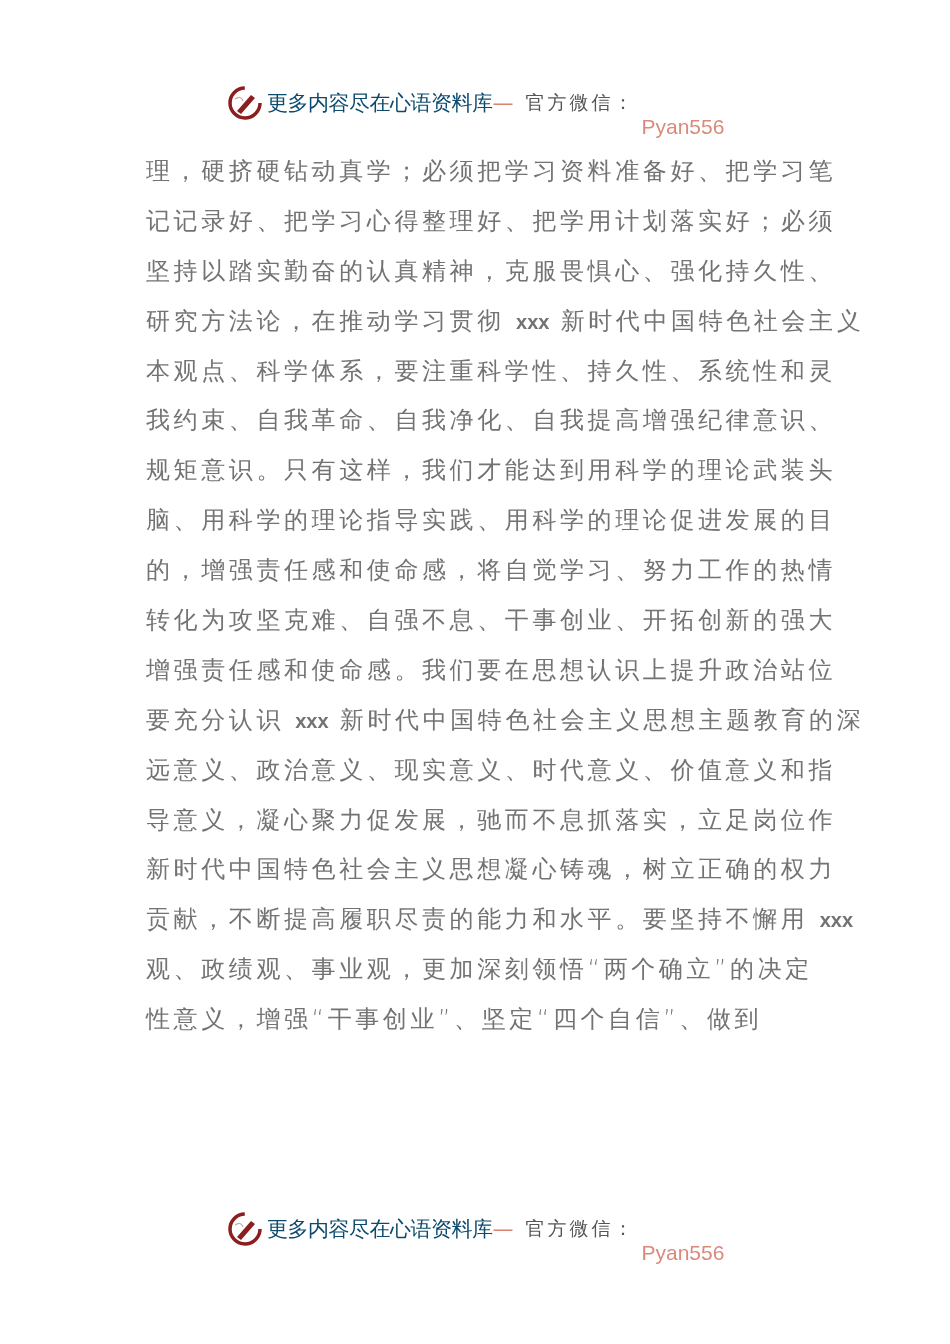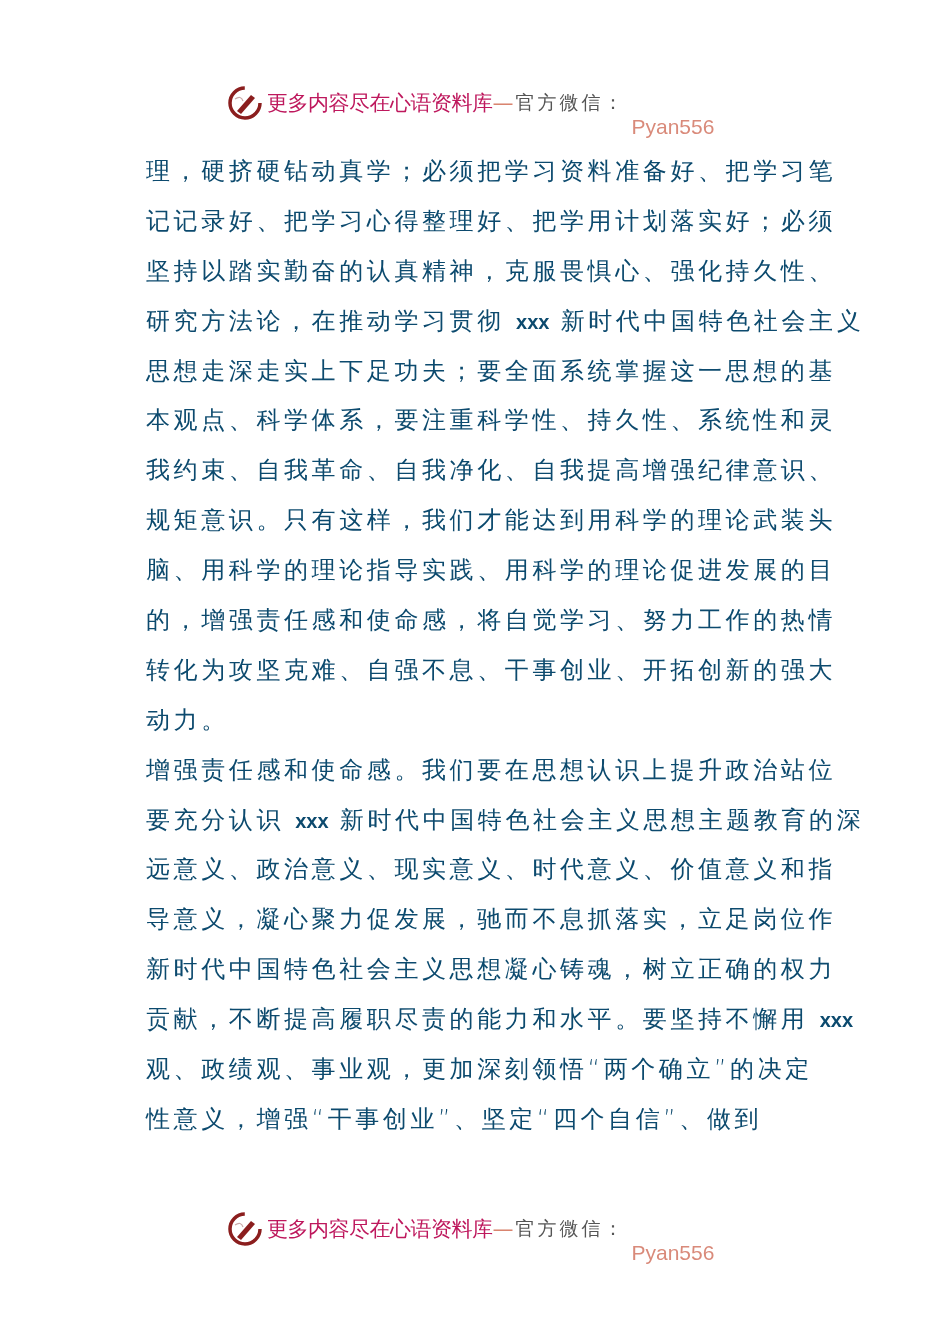--- a/index.html
+++ b/index.html
@@ -1,26 +1,26 @@
 <!DOCTYPE html>
 <html><head>
 <meta charset="utf-8">
 <style>
   html, body { margin: 0; padding: 0; background: #ffffff; }
   body { width: 950px; height: 1344px; position: relative; overflow: hidden; font-family: "DejaVu Sans", sans-serif; }
   .banner { position: absolute; left: 227px; height: 40px; display: flex; align-items: center; white-space: nowrap; }
   .banner.top { top: 83px; }
   .banner.bottom { top: 1209px; }
   .logo { width: 36px; height: 36px; margin-right: 4px; }
-  .b-red { color: #be185d; font-family: "DejaVu Serif", serif; font-size: 21px; letter-spacing: -0.5px; }
+  .b-red { color: #0c4a6e; font-family: "DejaVu Serif", serif; font-size: 21px; letter-spacing: -0.5px; }
   .b-dash { color: #d9846f; font-size: 21px; }
-  .b-gray { color: #555555; font-family: Liberation Sans, sans-serif; font-size: 19px; letter-spacing: 3px; margin-left: 2px; }
+  .b-gray { color: #555555; font-family: Liberation Sans, sans-serif; font-size: 19px; letter-spacing: 3px; margin-left: 12px; }
   .b-id { color: #d98a7a; font-family: "Liberation Sans", sans-serif; font-size: 21px; margin-left: 6px; margin-top: 48px; }
   .content { position: absolute; left: 146px; top: 147px; width: 662px; }
-  .line { height: 49.9px; line-height: 49.9px; font-size: 24px; color: #0c4a6e; white-space: nowrap; letter-spacing: 3.6px; font-family: "DejaVu Sans", sans-serif; font-weight: 300; }
+  .line { height: 49.9px; line-height: 49.9px; font-size: 24px; color: #737373; white-space: nowrap; letter-spacing: 3.6px; font-family: "DejaVu Sans", sans-serif; font-weight: 300; }
   .line .x { font-family: "Liberation Sans", sans-serif; letter-spacing: 0; font-size: 20px; font-weight: bold; }
 </style>
 </head>
 <body>
 
 <div class="banner top">
   <svg class="logo" viewBox="0 0 36 36">
     <circle cx="18" cy="18" r="15" fill="none" stroke="#8b1e1e" stroke-width="3.5" stroke-dasharray="70 25"></circle>
     <path d="M10 26 L24 10 L28 13 L14 29 Z" fill="#8b1e1e"></path>
     <path d="M8 14 Q14 10 16 16" fill="none" stroke="#c9a9a9" stroke-width="1.2"></path>
@@ -29,28 +29,26 @@
   <span class="b-dash">—</span>
   <span class="b-gray">官方微信：</span>
   <span class="b-id">Pyan556</span>
 </div>
 
 <div class="content">
   <div class="line"><span>理，硬挤硬钻动真学；必须把学习资料准备好、把学习笔</span></div>
   <div class="line"><span>记记录好、把学习心得整理好、把学用计划落实好；必须</span></div>
   <div class="line"><span>坚持以踏实勤奋的认真精神，克服畏惧心、强化持久性、</span></div>
   <div class="line"><span>研究方法论，在推动学习贯彻</span> <span class="x">xxx</span> <span>新时代中国特色社会主义</span></div>
-  <div class="line"><span>思想走深走实上下足功夫；要全面系统掌握这一思想的基</span></div>
   <div class="line"><span>本观点、科学体系，要注重科学性、持久性、系统性和灵</span></div>
   <div class="line"><span>我约束、自我革命、自我净化、自我提高增强纪律意识、</span></div>
   <div class="line"><span>规矩意识。只有这样，我们才能达到用科学的理论武装头</span></div>
   <div class="line"><span>脑、用科学的理论指导实践、用科学的理论促进发展的目</span></div>
   <div class="line"><span>的，增强责任感和使命感，将自觉学习、努力工作的热情</span></div>
   <div class="line"><span>转化为攻坚克难、自强不息、干事创业、开拓创新的强大</span></div>
-  <div class="line"><span>动力。</span></div>
   <div class="line"><span>增强责任感和使命感。我们要在思想认识上提升政治站位</span></div>
   <div class="line"><span>要充分认识</span> <span class="x">xxx</span> <span>新时代中国特色社会主义思想主题教育的深</span></div>
   <div class="line"><span>远意义、政治意义、现实意义、时代意义、价值意义和指</span></div>
   <div class="line"><span>导意义，凝心聚力促发展，驰而不息抓落实，立足岗位作</span></div>
   <div class="line"><span>新时代中国特色社会主义思想凝心铸魂，树立正确的权力</span></div>
   <div class="line"><span>贡献，不断提高履职尽责的能力和水平。要坚持不懈用</span> <span class="x">xxx</span></div>
   <div class="line"><span>观、政绩观、事业观，更加深刻领悟“两个确立”的决定</span></div>
   <div class="line"><span>性意义，增强“干事创业”、坚定“四个自信”、做到</span></div>
 </div>
 

